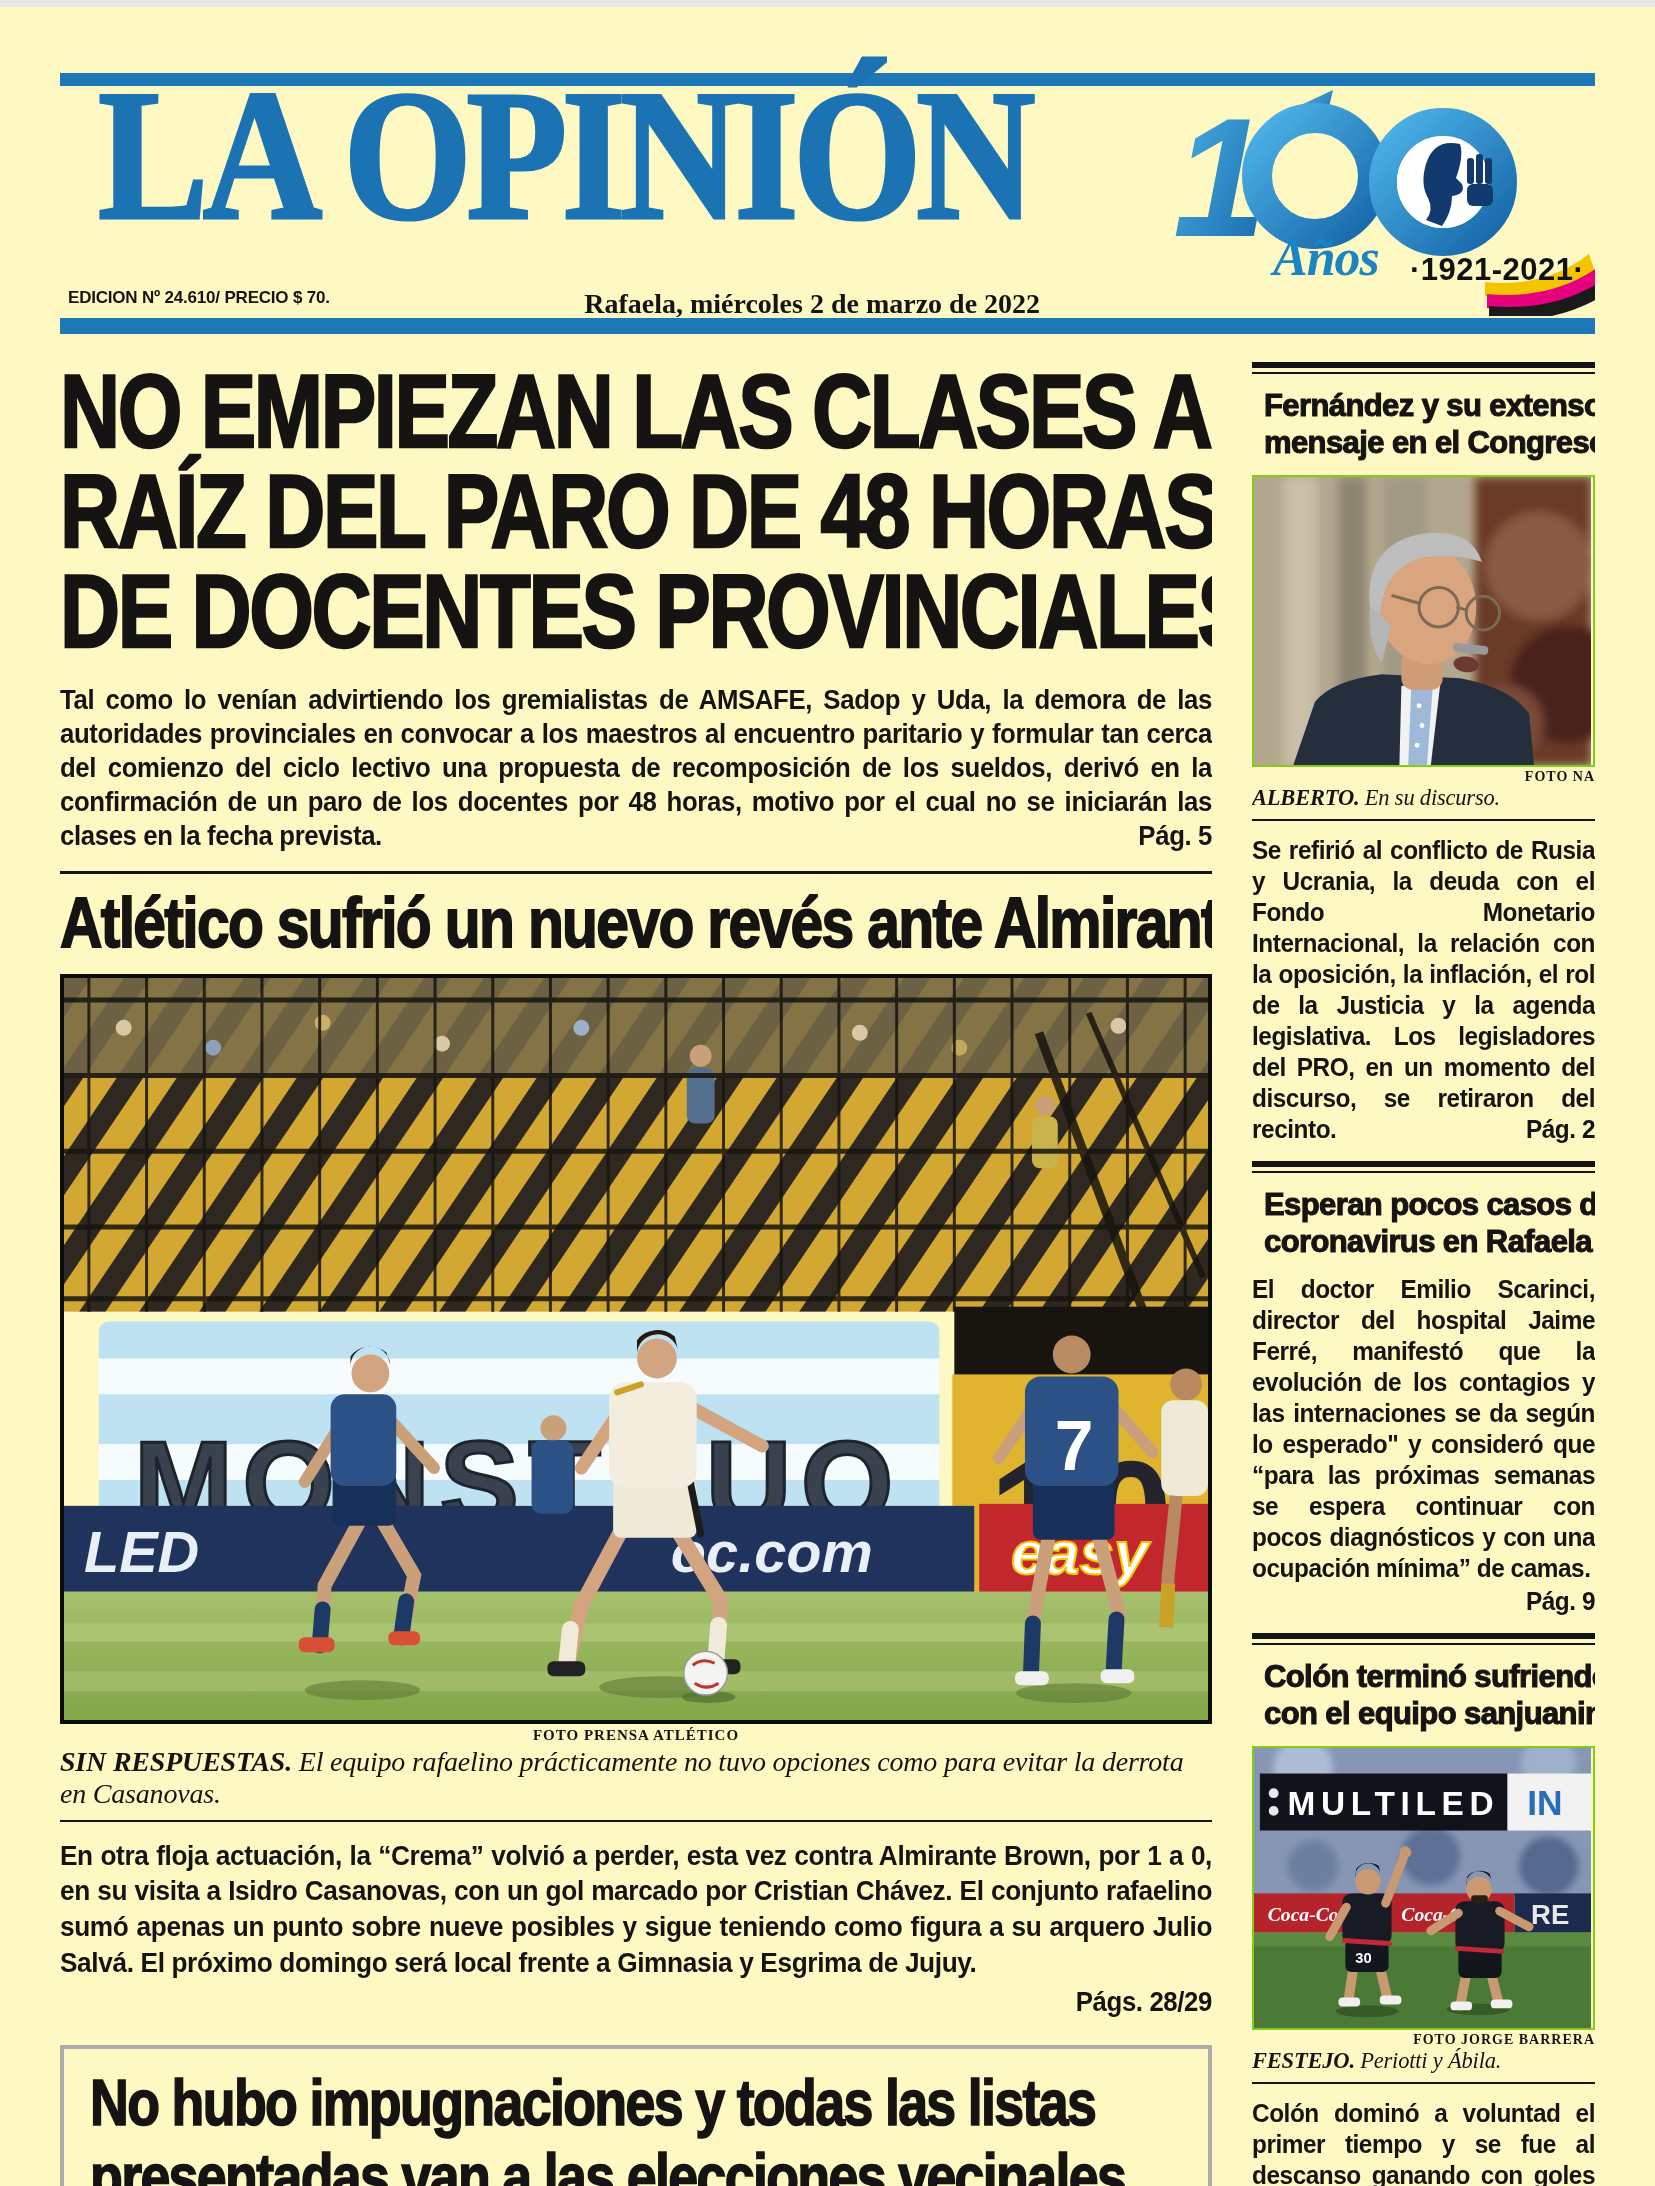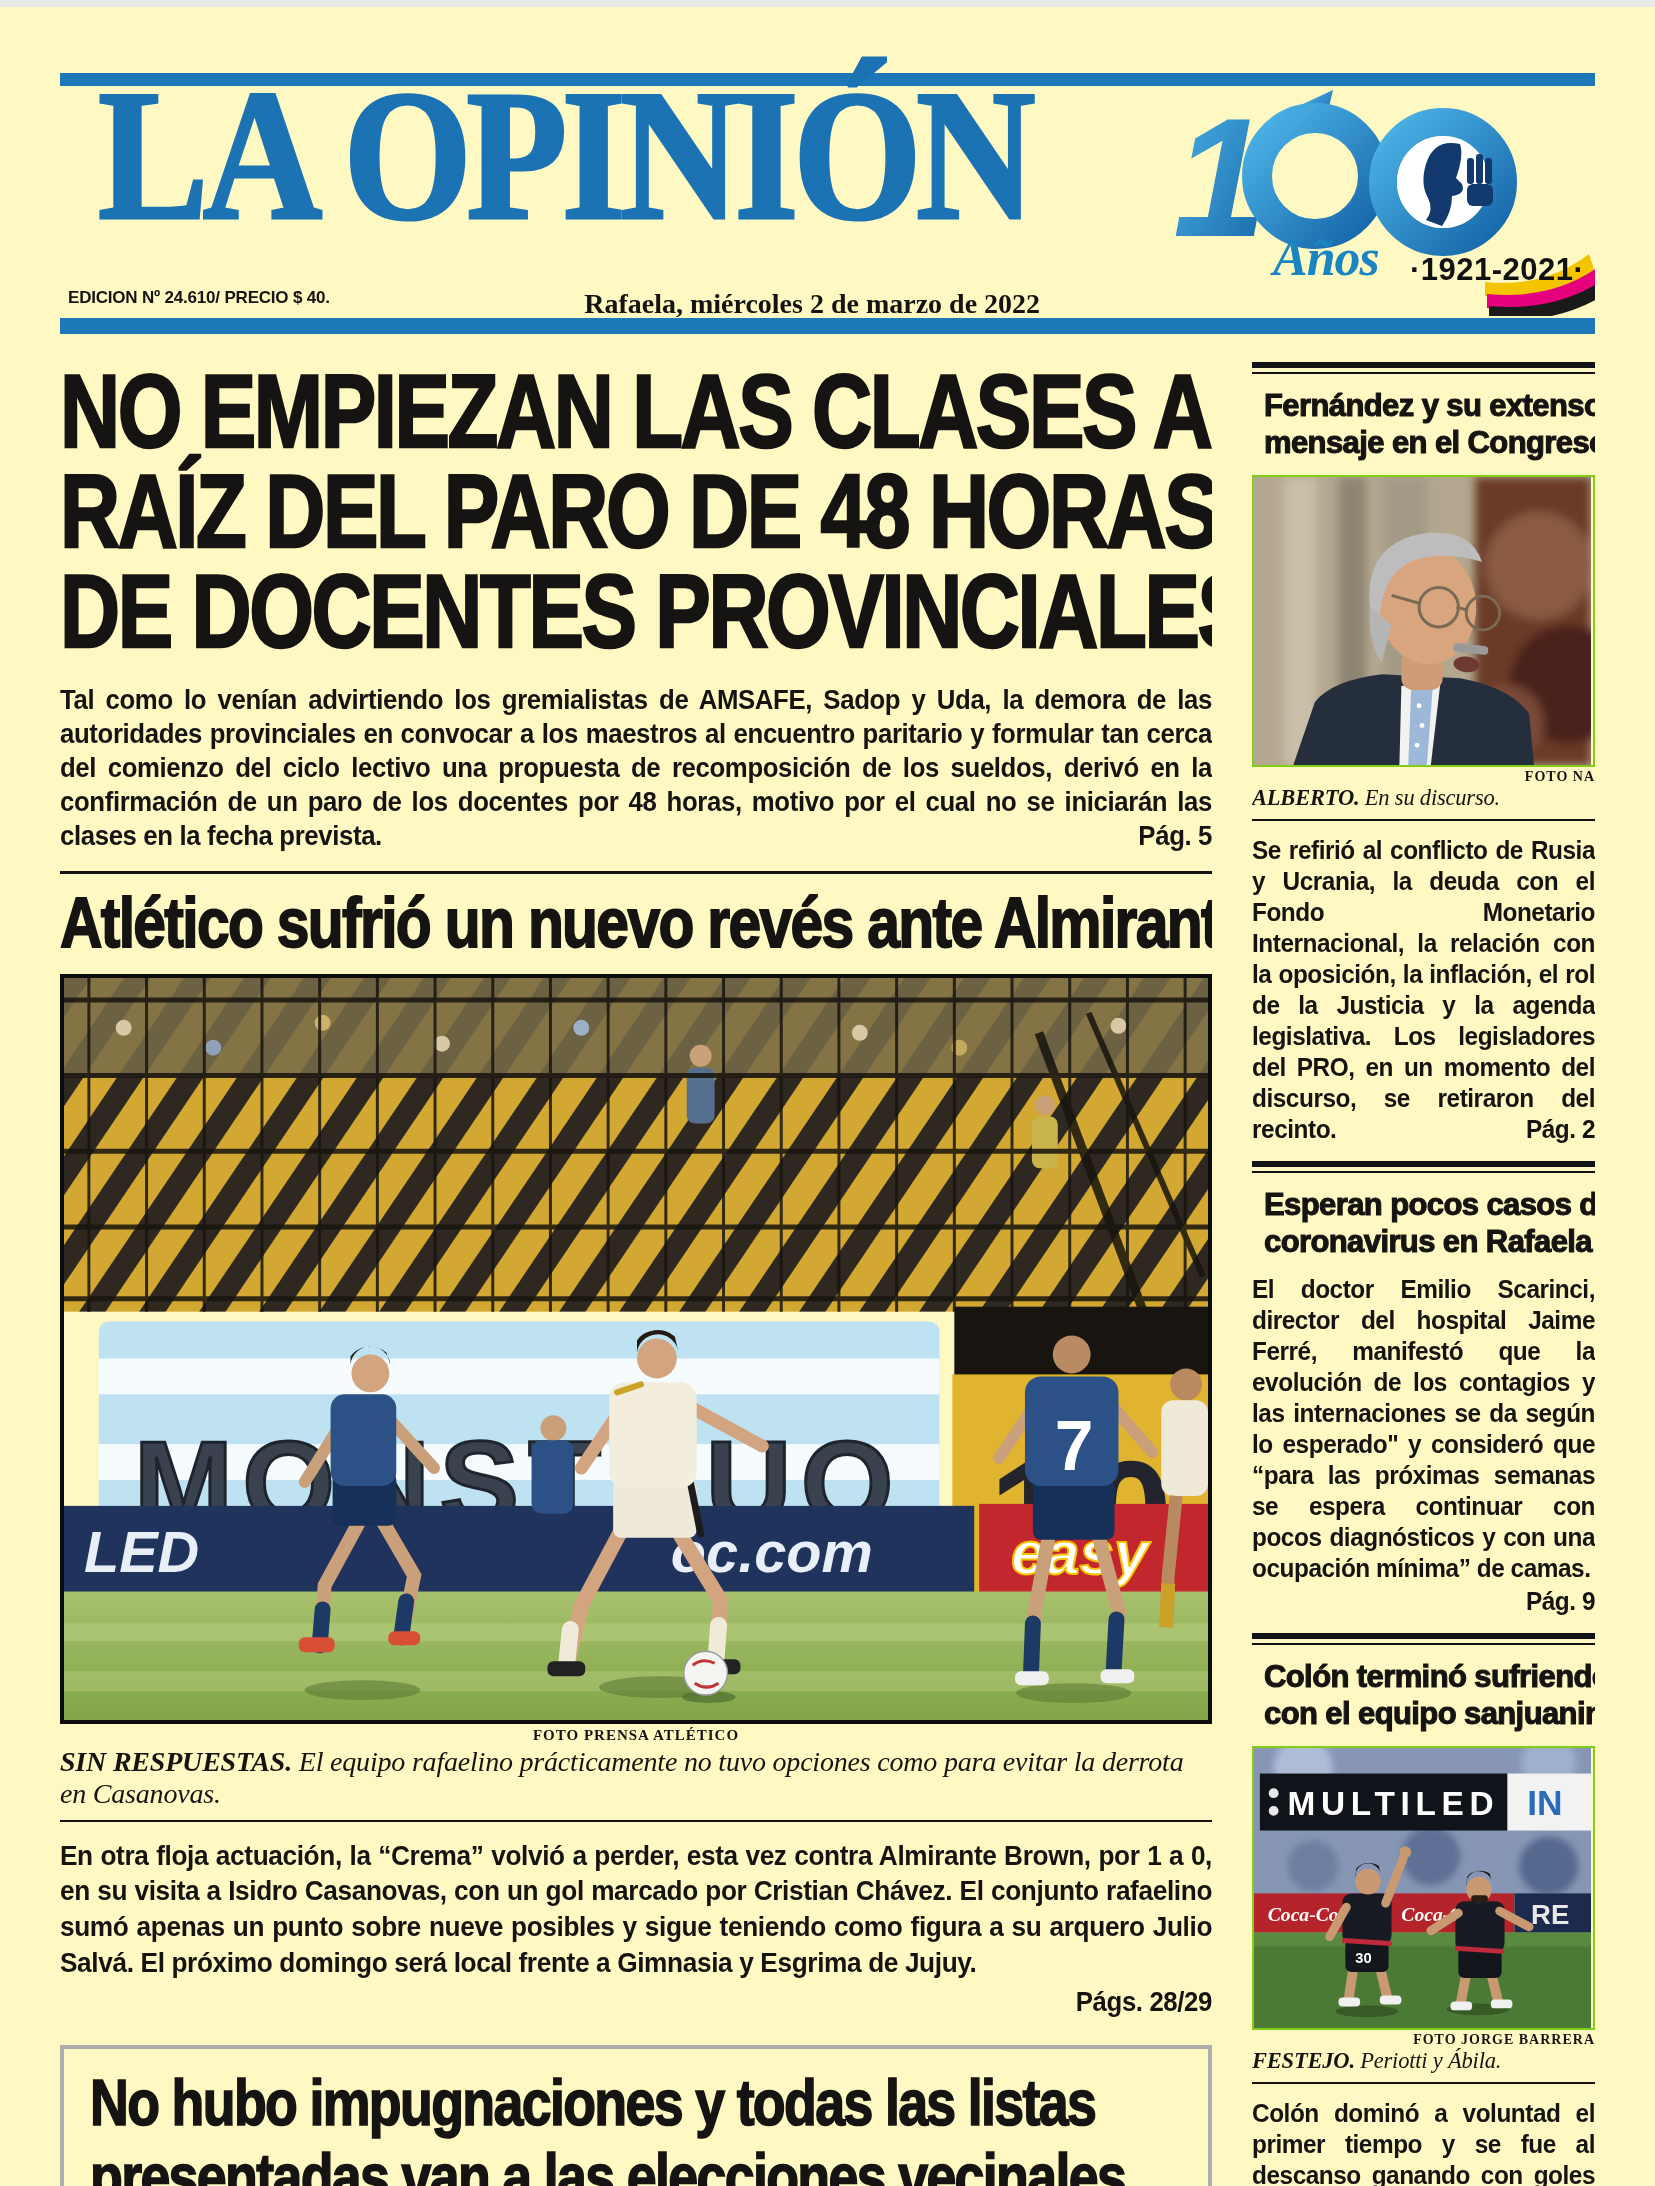--- a/index.html
+++ b/index.html
@@ -140,21 +140,21 @@
             <path d="M332 208 q64 6 110 -26 l4 16 q-50 32 -114 24 z" fill="#e5007e"></path>
             <path d="M334 220 q66 6 114 -26 l3 14 q-52 32 -117 25 z" fill="#1a1a1a"></path>
           </g>
         </svg>
         <div class="logo-anios">Años</div>
         <div class="logo-years">·1921-2021·</div>
       </div>
     </div>
 
     <div class="editionrow">
-      <div class="edition-left">EDICION Nº 24.610/ PRECIO $ 40.</div>
+      <div class="edition-left">EDICION Nº 24.610/ PRECIO $ 70.</div>
       <div class="dateline">Rafaela, miércoles 2 de marzo de 2022</div>
     </div>
 
     <div class="bluebar2"></div>
 
     <div class="cols">
 
       <div class="main">
 
         <div>

